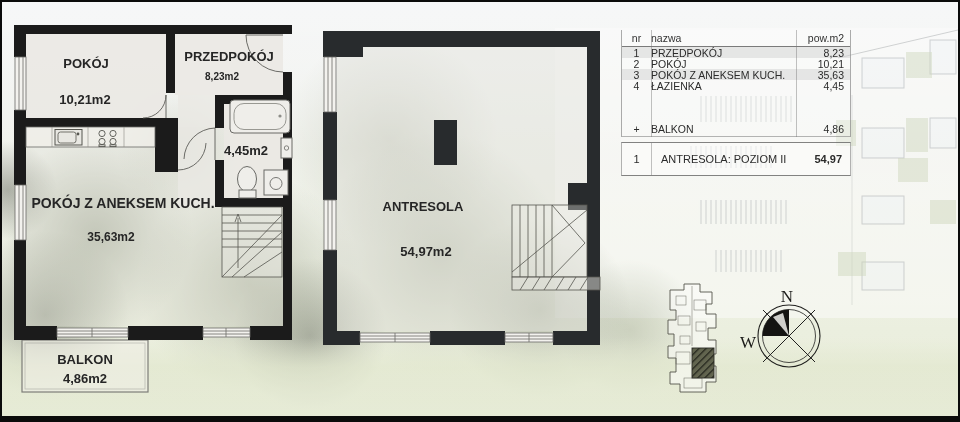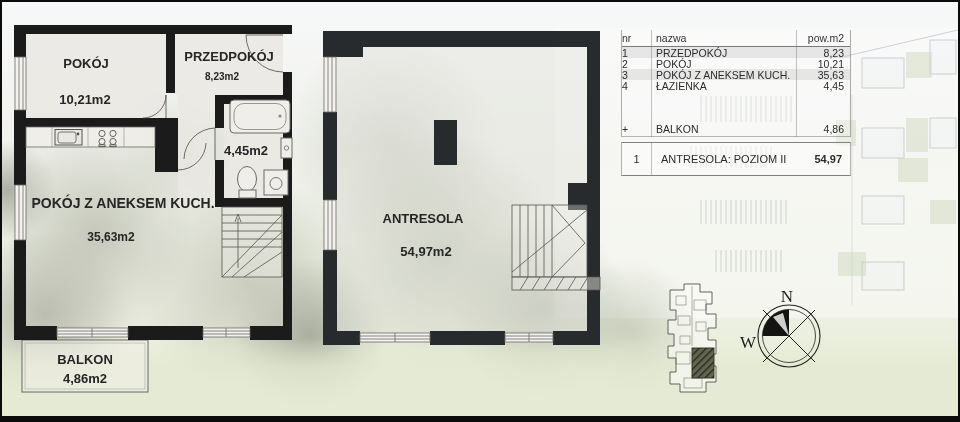--- a/index.html
+++ b/index.html
@@ -29,22 +29,22 @@
        color:#262626;font-weight:bold;text-align:center;}
   
   .area-table{position:absolute;left:621px;top:30px;width:230px;color:#2b2b2b;font-size:10.5px;
       background:rgba(252,252,252,.30);}
   .tbl-main{position:relative;border-left:1px solid rgba(105,105,105,.55);border-right:1px solid rgba(105,105,105,.55);}
   .tbl-main:before,.tbl-main:after{content:"";position:absolute;top:0;bottom:0;width:1px;background:rgba(120,120,120,.45);}
   .tbl-main:before{left:29px;} .tbl-main:after{right:53px;}
   .trow{display:flex;align-items:center;height:11px;}
   .trow.head{height:16px;border-bottom:1px solid rgba(90,90,90,.8);color:#333;}
   .trow.shade{background:rgba(170,170,170,.25);}
-  .trow .c-nr{width:29px;text-align:left;flex:none;}
-  .trow .c-nazwa{flex:1;padding-left:5px;overflow:hidden;}
+  .trow .c-nr{width:29px;text-align:center;flex:none;}
+  .trow .c-nazwa{flex:1;overflow:hidden;}
   .trow .c-pow{width:53px;flex:none;text-align:right;padding-right:6px;box-sizing:border-box;}
   .trow.sub{height:24px;background:rgba(185,185,185,.22);}
   .trow.sub .c-pow{font-weight:bold;}
   .spacer17{height:17px;} .spacer14{height:14px;}
   .trow.balk{height:14px;border-bottom:1px solid rgba(110,110,110,.5);}
   .antre-box{position:relative;display:flex;align-items:center;height:32px;margin-top:5px;
      border-top:1px solid rgba(90,90,90,.75);border-bottom:1px solid rgba(90,90,90,.75);
      border-left:1px solid rgba(105,105,105,.5);border-right:1px solid rgba(105,105,105,.5);
      background:rgba(255,255,255,.35);font-size:11px;}
   .antre-box:before{content:"";position:absolute;top:0;bottom:0;left:29px;width:1px;background:rgba(120,120,120,.45);}
@@ -305,21 +305,21 @@
 
   <div class="lbl" style="left:86px;top:63px;font-size:13px;">POKÓJ</div>
   <div class="lbl" style="left:85px;top:99px;font-size:13px;">10,21m2</div>
   <div class="lbl" style="left:229px;top:56px;font-size:13px;">PRZEDPOKÓJ</div>
   <div class="lbl" style="left:222px;top:76px;font-size:10px;">8,23m2</div>
   <div class="lbl" style="left:246px;top:150px;font-size:13px;">4,45m2</div>
   <div class="lbl" style="left:123px;top:203px;font-size:14px;">POKÓJ Z ANEKSEM KUCH.</div>
   <div class="lbl" style="left:111px;top:237px;font-size:12px;">35,63m2</div>
   <div class="lbl" style="left:85px;top:359px;font-size:13px;">BALKON</div>
   <div class="lbl" style="left:85px;top:378px;font-size:13px;">4,86m2</div>
-  <div class="lbl" style="left:423px;top:218px;font-size:13px;">ANTRESOLA</div>
+  <div class="lbl" style="left:423px;top:206px;font-size:13px;">ANTRESOLA</div>
   <div class="lbl" style="left:426px;top:251px;font-size:13px;">54,97m2</div>
 
   <div class="area-table">
     <div class="tbl-main">
       <div class="trow head">
         <div class="c-nr">nr</div>
         <div class="c-nazwa">nazwa</div>
         <div class="c-pow">pow.m2</div>
       </div>
       <div class="trow shade">

